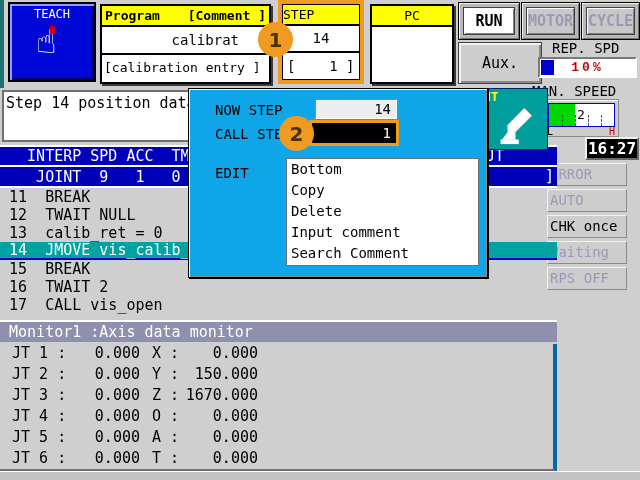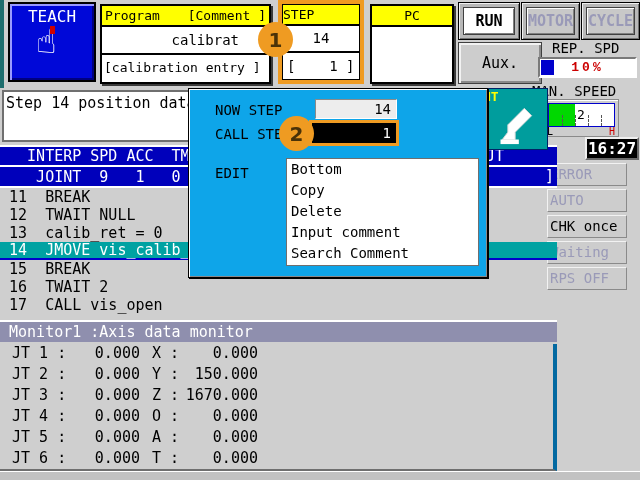--- a/index.html
+++ b/index.html
@@ -15,31 +15,31 @@
 
   
   .edge-teal { left:0; top:0; width:4px; height:88px; background:#1d6e6e; }
 
   
   .teach-btn {
     left:8px; top:2px; width:84px; height:76px; background:#0008d8;
     border:2px solid #000; box-shadow:inset 2px 2px 0 #9a9aff, inset -2px -2px 0 #000080;
     color:#fff; text-align:center;
   }
-  .teach-btn .lbl { display:block; margin-top:3px; font-size:16px; }
+  .teach-btn .lbl { display:block; margin-top:3px; font-size:12px; }
   .hand { position:absolute; left:26px; top:20px; font-size:34px; color:#fff;
           font-family:"DejaVu Sans",sans-serif; line-height:1; }
   .hand-tip { position:absolute; left:40px; top:22px; width:5px; height:8px; background:#d00000; }
 
   
   .wbox { background:#fff; border:2px solid #000; box-shadow:2px 2px 0 #3a3a3a; }
   .ybar { background:#ffff00; border-bottom:2px solid #000; font-size:13px;
           height:19px; line-height:19px; overflow:hidden; }
   .prog-box { left:100px; top:4px; width:167px; height:76px; }
-  .prog-head { display:flex; justify-content:space-between; padding:0 3px; }
+  .prog-head { display:flex; justify-content:space-between; padding:0 3px;font-weight:bold; }
   .prog-name { height:26px; line-height:26px; text-align:right; padding-right:30px; font-size:14px; }
   .prog-comment { height:25px; line-height:25px; border-top:2px solid #000; font-size:13px; padding-left:2px; }
 
   .step-wrap { left:278px; top:0px; width:86px; height:84px; background:#ef9b22; padding:4px; box-sizing:border-box; }
   .step-inner { width:100%; height:100%; background:#fff; border:1px solid #000; box-sizing:border-box; }
   .step-now { height:25px; line-height:25px; text-align:center; font-size:14px; }
   .step-call { height:26px; line-height:26px; border-top:2px solid #000; font-size:14px; padding:0 4px; }
 
   .pc-box { left:370px; top:4px; width:80px; height:76px; }
 

